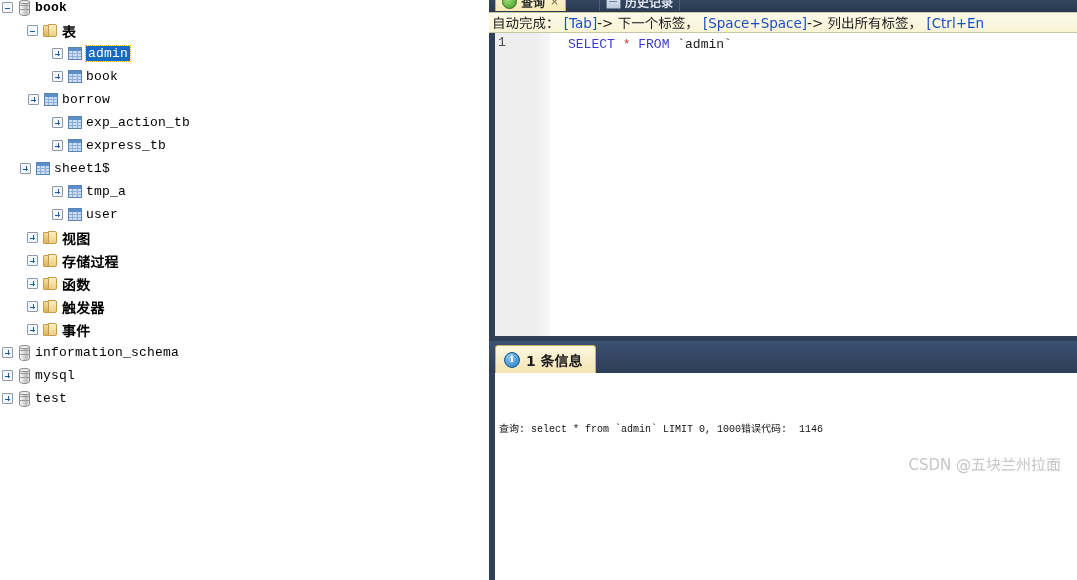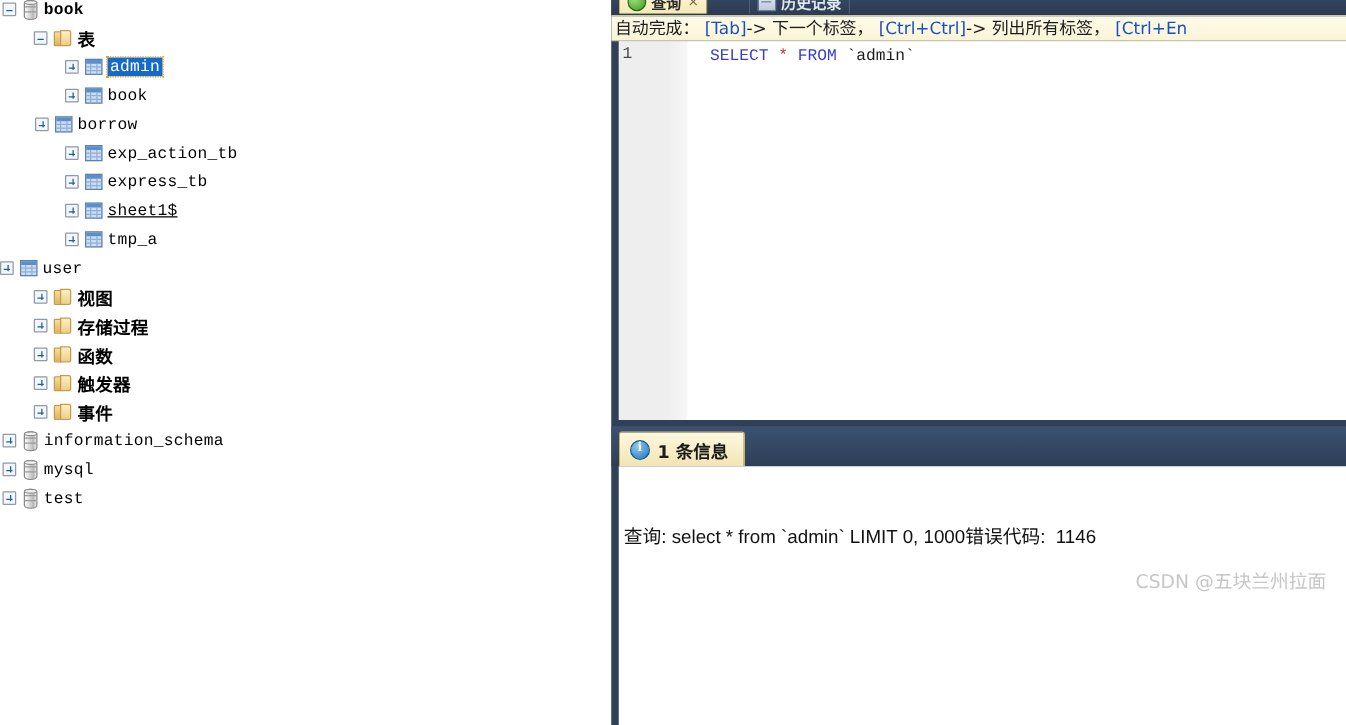--- a/index.html
+++ b/index.html
@@ -155,21 +155,21 @@
   }
   #msgtab .mt{font-family:"DejaVu Sans",sans-serif;font-size:14px;font-weight:bold;color:#1b1b1b;}
 
   #msgbody{
     position:absolute;left:6px;top:373px;width:582px;height:207px;
     background:#ffffff;overflow:hidden;
     font-family:"Liberation Mono","DejaVu Sans Mono",monospace;
     font-size:13.5px;color:#111;line-height:22px;padding:2px 0 0 4px;box-sizing:border-box;
     white-space:pre;
   }
-  #msgbody .cjk{font-family:Liberation Sans, sans-serif;font-size:15px;}
+  #msgbody .cjk{font-family:Liberation Mono, monospace;font-size:10px;}
   .spacer-line{height:22px;}
 
   #watermark{
     position:absolute;right:16px;bottom:14px;
     font-family:"DejaVu Sans","Liberation Sans",sans-serif;font-size:15px;
     color:#c6c6c6;white-space:nowrap;
   }
 </style>
 </head>
 <body>
@@ -249,21 +249,21 @@
           <span class="ico ico-table">
             <span class="g"></span>
             <span class="hd"></span>
             <span class="v1"></span>
             <span class="v2"></span>
             <span class="h1"></span>
             <span class="h2"></span>
           </span>
           <span class="label">express_tb</span>
         </div>
-        <div class="tree-row" style="padding-left: 52px; text-decoration: underline;">
+        <div class="tree-row" style="padding-left: 20px;">
           <span class="expander plus"></span>
           <span class="ico ico-table">
             <span class="g"></span>
             <span class="hd"></span>
             <span class="v1"></span>
             <span class="v2"></span>
             <span class="h1"></span>
             <span class="h2"></span>
           </span>
           <span class="label">sheet1$</span>
@@ -273,21 +273,21 @@
           <span class="ico ico-table">
             <span class="g"></span>
             <span class="hd"></span>
             <span class="v1"></span>
             <span class="v2"></span>
             <span class="h1"></span>
             <span class="h2"></span>
           </span>
           <span class="label">tmp_a</span>
         </div>
-        <div class="tree-row" style="">
+        <div class="tree-row" style="padding-left: 52px;">
           <span class="expander plus"></span>
           <span class="ico ico-table">
             <span class="g"></span>
             <span class="hd"></span>
             <span class="v1"></span>
             <span class="v2"></span>
             <span class="h1"></span>
             <span class="h2"></span>
           </span>
           <span class="label">user</span>
@@ -373,21 +373,21 @@
         <span class="tl">查询</span>
         <span class="tabclose">×</span>
       </div>
       <div class="tabitem inactive" style="left:110px;">
         <span class="tab-ico hist"></span>
         <span class="tl">历史记录</span>
       </div>
 
     </div>
 
-    <div id="hintbar"><span>自动完成：</span> <span class="key">[Tab]</span><span>-&gt; 下一个标签，</span> <span class="key">[Ctrl+Ctrl]</span><span>-&gt; 列出所有标签，</span> <span class="key">[Ctrl+En</span></div>
+    <div id="hintbar"><span>自动完成：</span> <span class="key">[Tab]</span><span>-&gt; 下一个标签，</span> <span class="key">[Space+Space]</span><span>-&gt; 列出所有标签，</span> <span class="key">[Ctrl+En</span></div>
 
     <div id="editor">
       <div id="gutter">
         <span class="ln">1</span>
       </div>
       <div id="codearea"><span class="kw">SELECT</span><span class=""> </span><span class="star">*</span><span class=""> </span><span class="kw">FROM</span><span class="idq"> `admin`</span></div>
     </div>
 
     <div id="results-header">
       <div id="msgtab">

